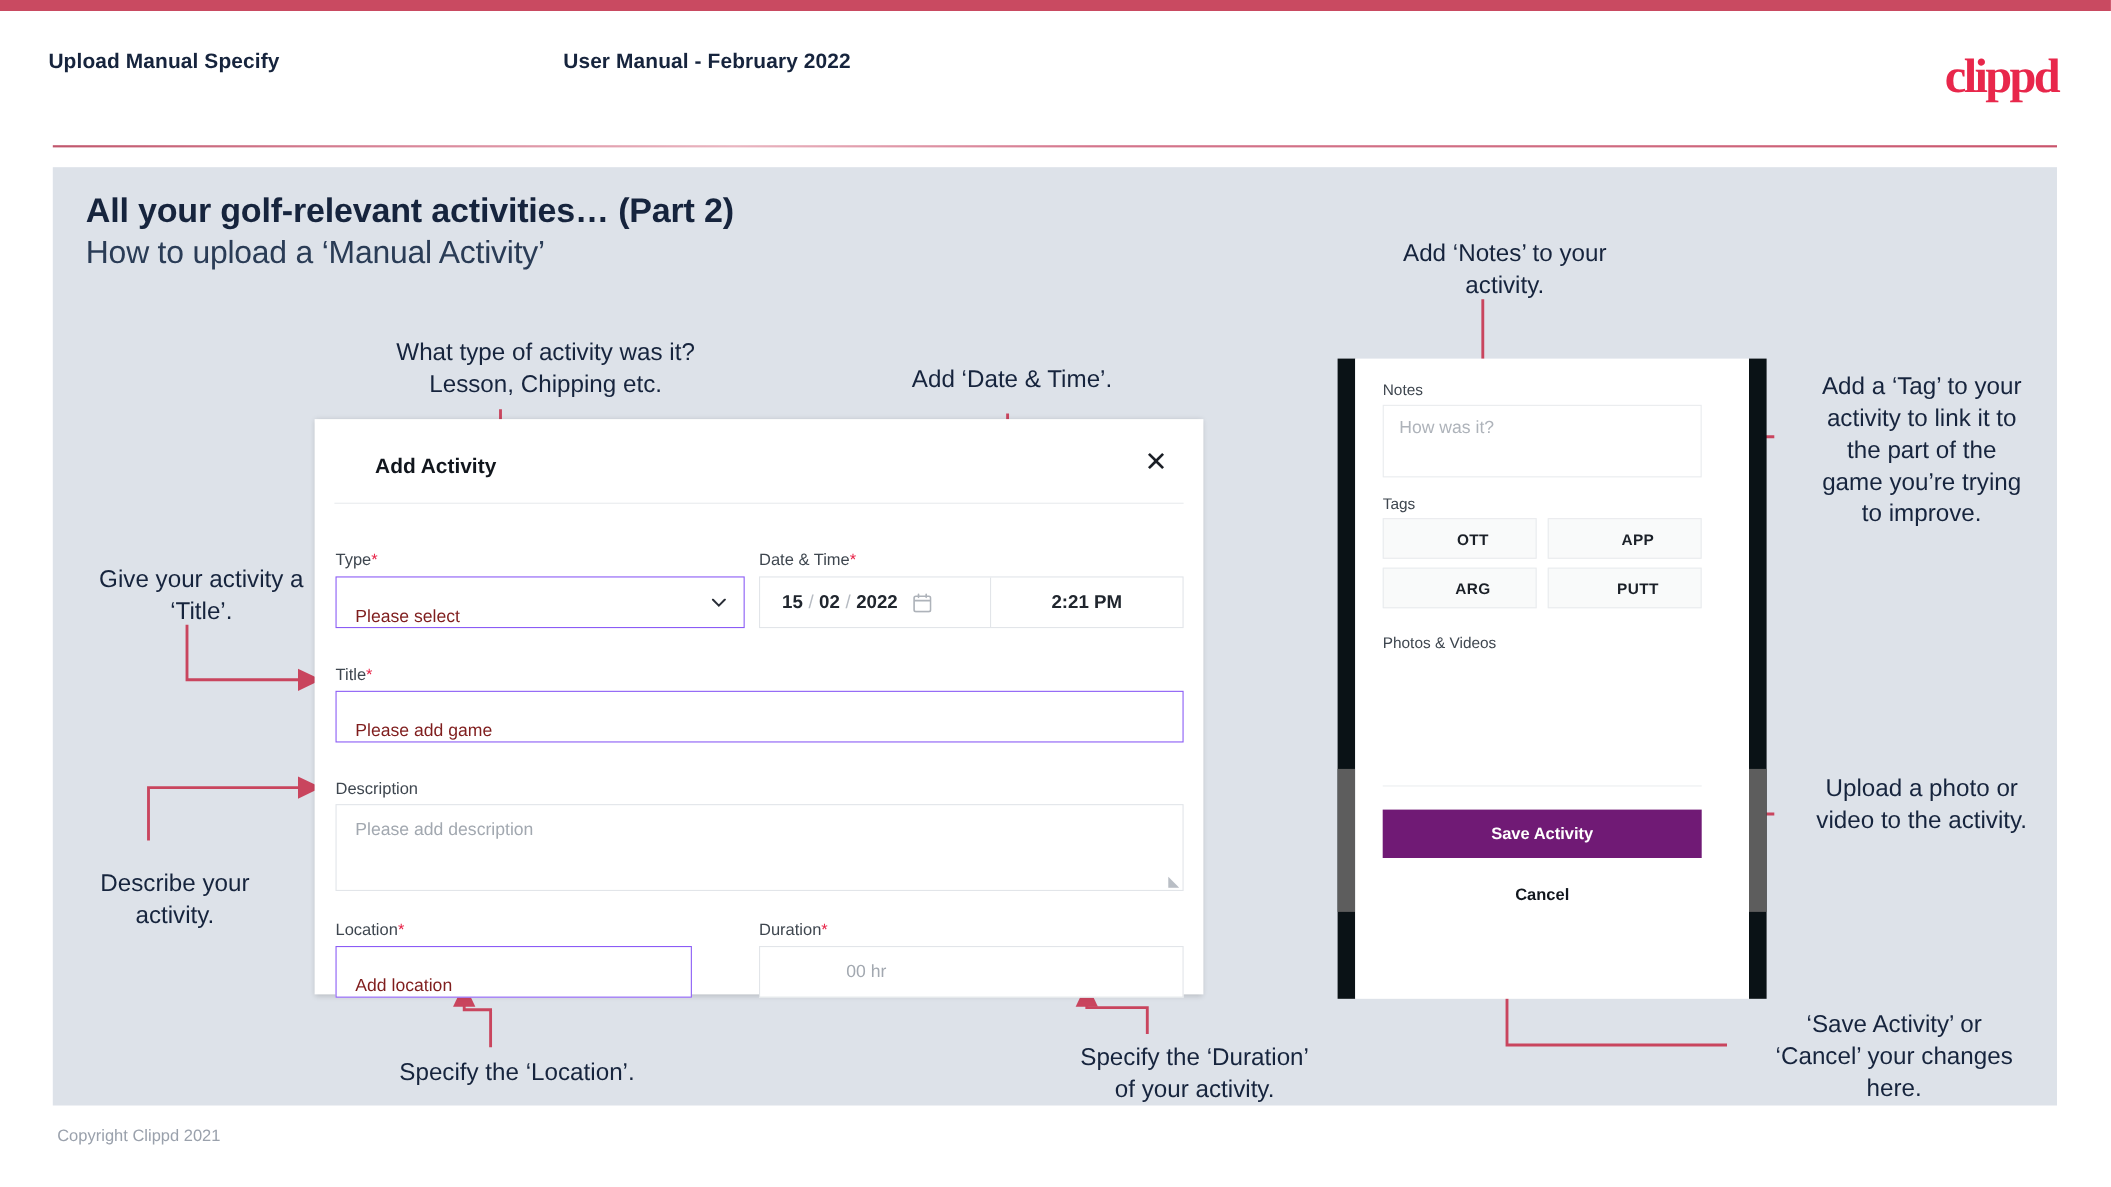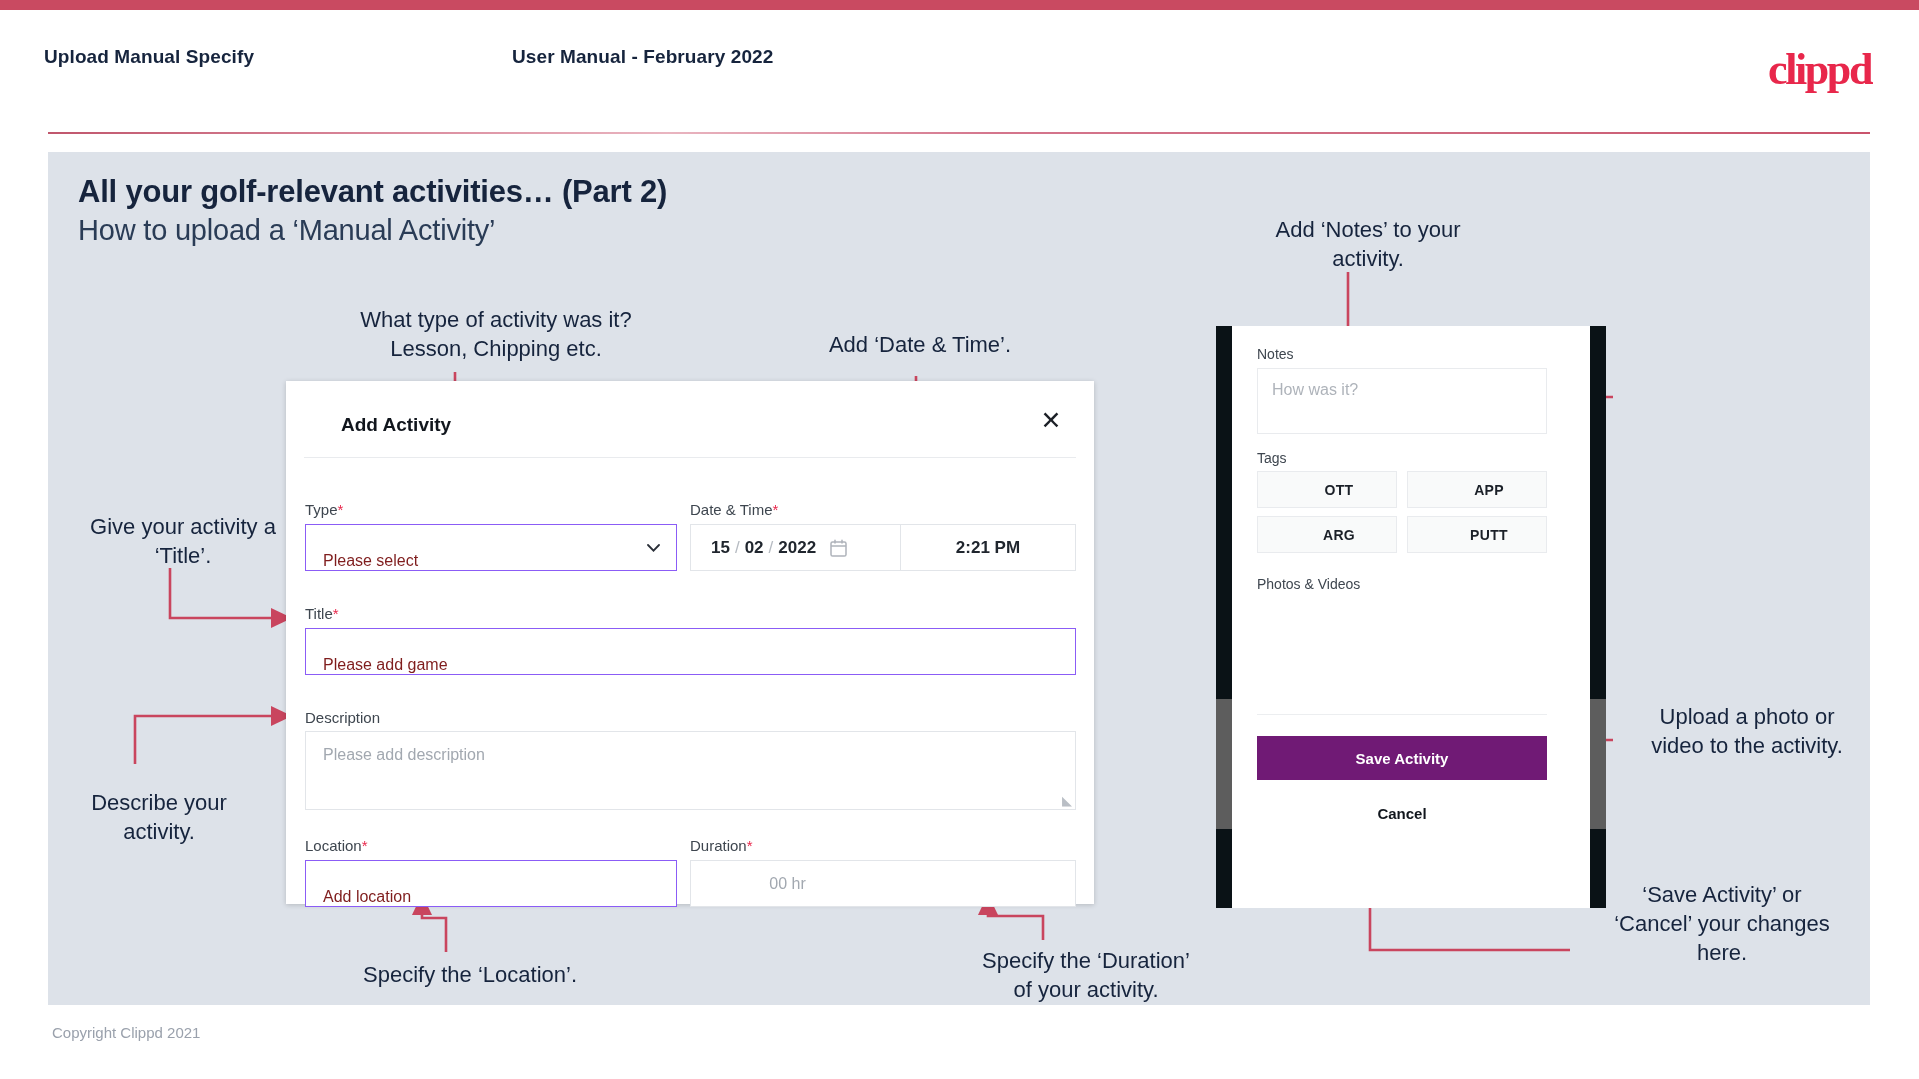--- a/index.html
+++ b/index.html
@@ -199,23 +199,28 @@
   <div class="ann" style="left:790px; top:330px; width:260px;">Add ‘Date &amp; Time’.</div>
   <div class="ann" style="left:48px; top:512px; width:270px;">Give your activity a
 ‘Title’.</div>
   <div class="ann" style="left:48px; top:788px; width:222px;">Describe your
 activity.</div>
   <div class="ann" style="left:330px; top:960px; width:280px;">Specify the ‘Location’.</div>
   <div class="ann" style="left:950px; top:946px; width:272px;">Specify the ‘Duration’
 of your activity.</div>
   <div class="ann" style="left:1222px; top:215px; width:292px;">Add ‘Notes’ to your
 activity.</div>
+  <div class="ann" style="left:1618px; top:336px; width:258px;">Add a ‘Tag’ to your
+activity to link it to
+the part of the
+game you’re trying
+to improve.</div>
   <div class="ann" style="left:1618px; top:702px; width:258px;">Upload a photo or
 video to the activity.</div>
-  <div class="ann" style="left:1572px; top:880px; width:300px;">‘Save Activity’ or
+  <div class="ann" style="left:1572px; top:916px; width:300px;">‘Save Activity’ or
 ‘Cancel’ your changes
 here.</div>
 
   <svg class="arrows" viewBox="0 0 1919 1079">
     <defs>
       <marker id="ah" markerWidth="9" markerHeight="9" refX="7.4" refY="4.5" orient="auto">
         <path d="M0,0.6 L8.2,4.5 L0,8.4 z" fill="#c9455e"></path>
       </marker>
     </defs>
     <g fill="none" stroke="#c9455e" stroke-width="2.6" marker-end="url(#ah)">
@@ -287,21 +292,21 @@
 
     <div class="fld-label" style="left:19px; top:328px;">Description</div>
     <div class="ta" style="left:19px; top:350px; width:771px; height:79px;">
       <span>Please add description</span>
       <span class="grip">◢</span>
     </div>
 
     <div class="fld-label" style="left:19px; top:456px;">
       <span>Location</span><span class="req">*</span>
     </div>
-    <div class="inp" style="left:19px; top:479px; width:372px; height:47px;">
+    <div class="inp" style="left:19px; top:479px; width:324px; height:47px;">
       <span class="ph">Add location</span>
     </div>
 
     <div class="fld-label" style="left:404px; top:456px;">
       <span>Duration</span><span class="req">*</span>
     </div>
     <div class="dur-wrap" style="left:404px; top:479px; width:386px; height:47px;">
       <div class="dur-cell" style="width:193px;">00 hr</div>
     </div>
   </div>

